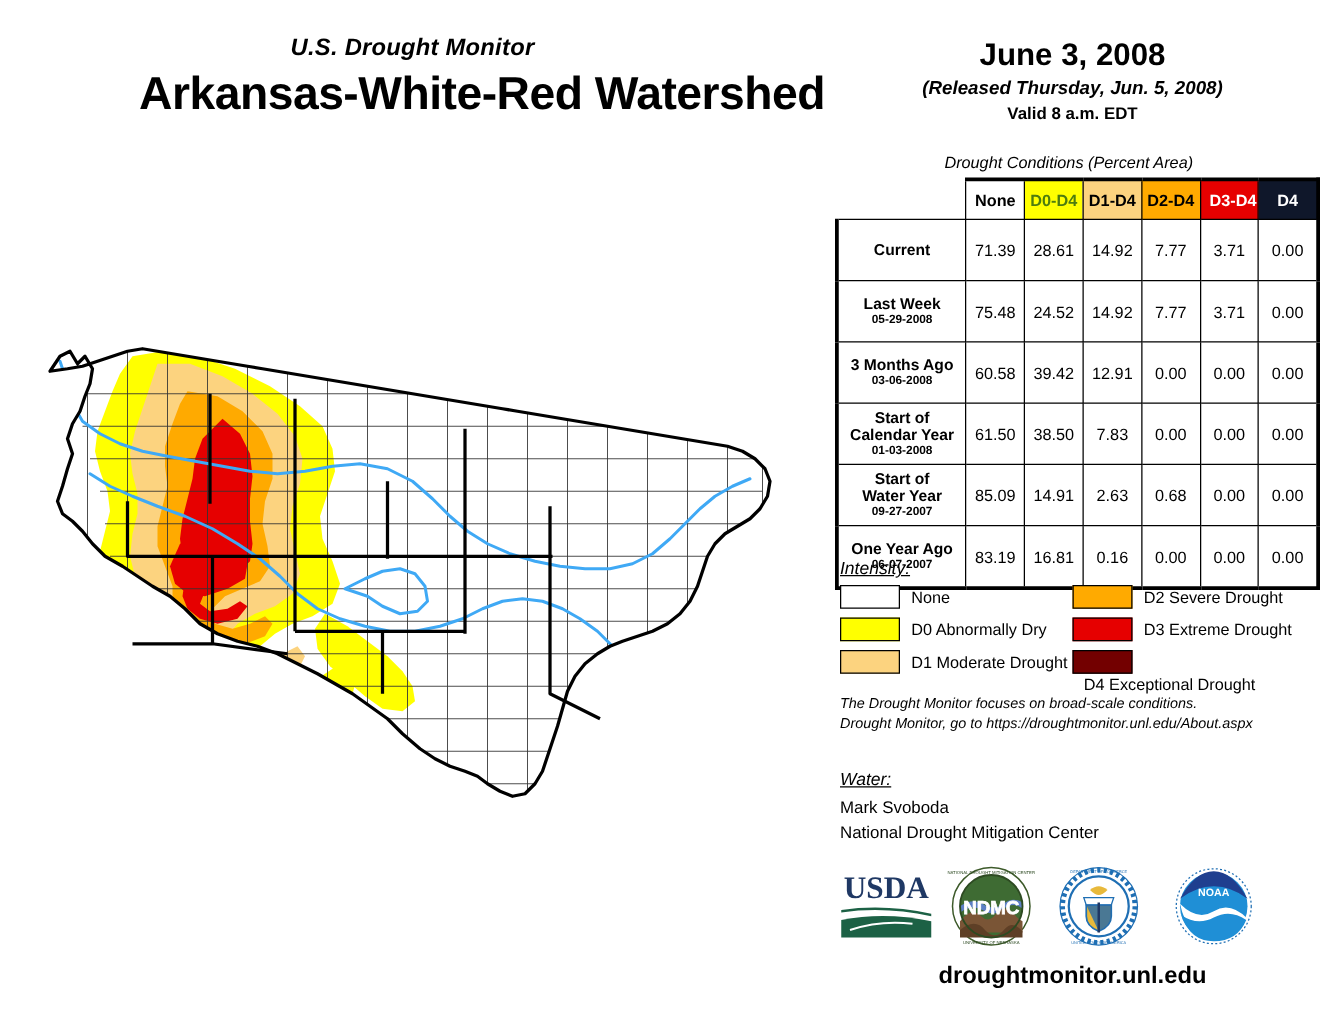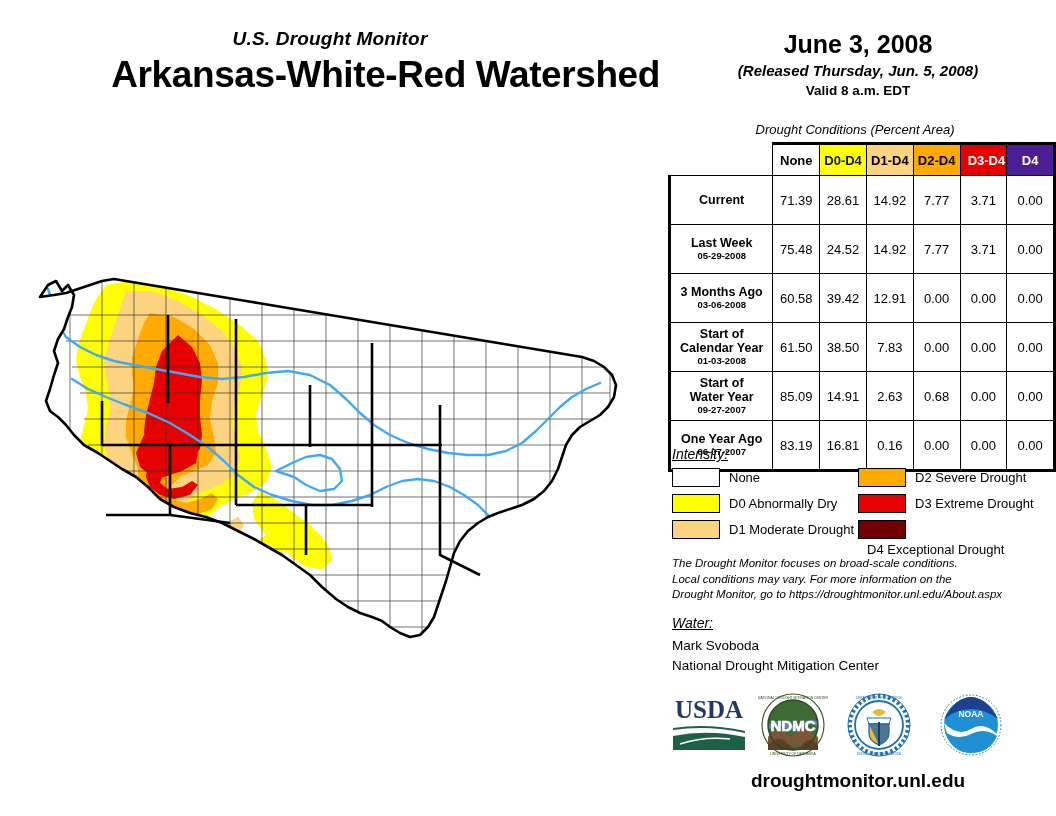--- a/index.html
+++ b/index.html
@@ -81,25 +81,25 @@
   <div id="date-released">(Released Thursday, Jun. 5, 2008)</div>
   <div id="date-valid">Valid 8 a.m. EDT</div>
 </div>
 
 <div id="table-caption">Drought Conditions (Percent Area)</div>
 <table id="pct-table">
   <thead>
       <tr>
     <td class="hdr-blank"></td>
   <td class="colhdr" style="background: rgb(255, 255, 255); color: rgb(0, 0, 0);">None</td>
-        <td class="colhdr" style="background: rgb(255, 255, 0); color: #0f172a;">D0-D4</td>
+        <td class="colhdr" style="background: rgb(255, 255, 0); color: #4d7c0f;">D0-D4</td>
         <td class="colhdr" style="background: rgb(252, 211, 127); color: rgb(0, 0, 0);">D1-D4</td>
         <td class="colhdr" style="background: rgb(255, 170, 0); color: rgb(0, 0, 0);">D2-D4</td>
         <td class="colhdr" style="background: rgb(230, 0, 0); color: #ffffff; text-align: right;">D3-D4</td>
-        <td class="colhdr last" style="background: #4c1d95; color: rgb(255, 255, 255);">D4</td>
+        <td class="colhdr last" style="background: #0f172a; color: rgb(255, 255, 255);">D4</td>
       </tr>
     </thead>
   <tbody>
       <tr>
         <td class="lbl">Current</td>
         <td class="val">71.39</td>
         <td class="val">28.61</td>
         <td class="val">14.92</td>
         <td class="val">7.77</td>
         <td class="val">3.71</td>
@@ -162,21 +162,20 @@
     </div>
   <div class="legend-col" id="legend-right">
       <div class="legend-row"><span class="swatch" style="background: rgb(255, 170, 0);"></span><span class="legend-label">D2 Severe Drought</span></div>
       <div class="legend-row"><span class="swatch" style="background: rgb(230, 0, 0);"></span><span class="legend-label">D3 Extreme Drought</span></div>
       <div class="legend-row"><span class="swatch" style="background: rgb(115, 0, 0);"></span><span class="legend-label">D4 Exceptional Drought</span></div>
     </div>
 </div>
 
 <div id="disclaimer">
   <div>The Drought Monitor focuses on broad-scale conditions.</div>
-  <div>Local conditions may vary. For more information on the</div>
   <div>Drought Monitor, go to https://droughtmonitor.unl.edu/About.aspx</div>
 </div>
 <div id="author-head">Water:</div>
 <div id="author-body">
   <div>Mark Svoboda</div>
   <div>National Drought Mitigation Center</div>
 </div>
 
 <div id="logos">
 

